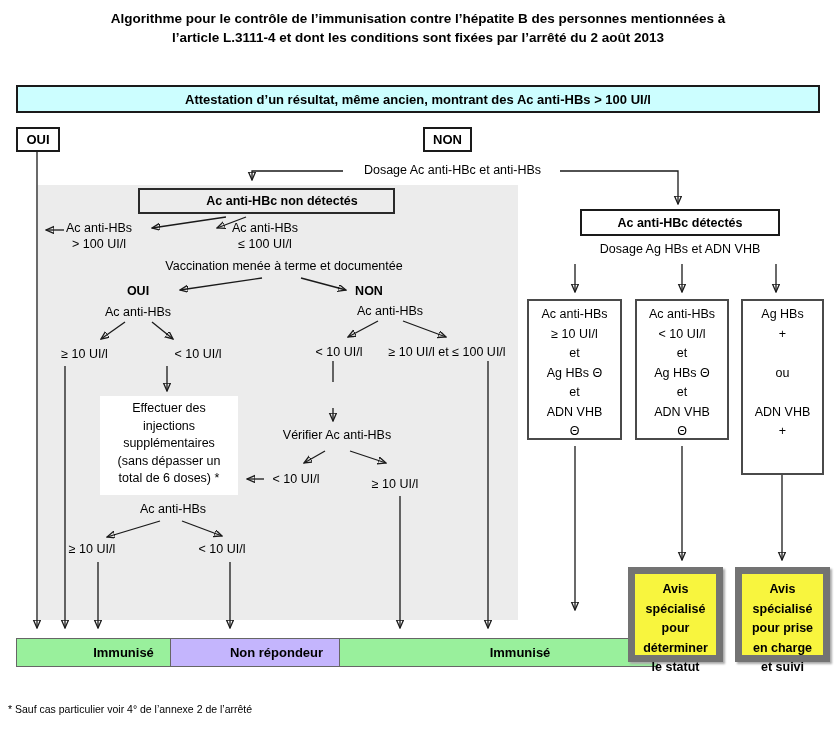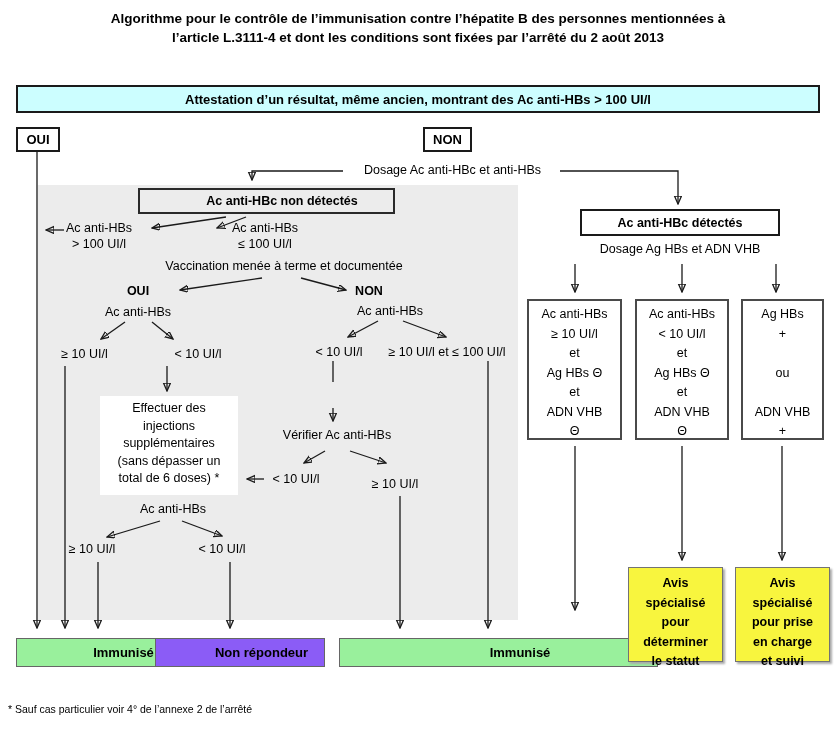--- a/index.html
+++ b/index.html
@@ -14,21 +14,21 @@
   .bold{font-weight:bold;}
   .flex{display:flex;align-items:center;justify-content:center;}
   .title{font-size:13.5px;font-weight:bold;line-height:19px;white-space:pre-line;text-align:center;width:836px;left:0;top:9px;z-index:2;}
   .banner{left:16px;top:85px;width:800px;height:24px;border:2px solid #1a1a1a;font-size:13px;font-weight:bold;z-index:2;}
   .yn{border:2px solid #1a1a1a;background:#fff;font-size:13px;font-weight:bold;z-index:2;}
   .grayzone{left:38px;top:185px;width:480px;height:435px;z-index:0;}
   .framebox{border:2px solid #2a2a2a;font-size:12.5px;font-weight:bold;z-index:2;}
   .whitebox{background:#fff;font-size:12.5px;z-index:2;}
   .resultbox{border:1px solid #666;font-size:13px;font-weight:bold;z-index:2;padding-left:43px;}
   .rescol{border:2px solid #4a4a4a;background:#fff;font-size:12.5px;line-height:19.5px;text-align:center;padding-top:4px;box-sizing:border-box;z-index:2;}
-  .avis{border:1px solid #737373;box-shadow:2px 2px 2px #aaa;font-size:12.5px;font-weight:bold;line-height:19.5px;text-align:center;padding-top:6px;box-sizing:border-box;z-index:2;}
+  .avis{border:7px solid #737373;box-shadow:2px 2px 2px #aaa;font-size:12.5px;font-weight:bold;line-height:19.5px;text-align:center;padding-top:6px;box-sizing:border-box;z-index:2;}
   .foot{font-size:10.5px;z-index:2;}
   svg.wires{position:absolute;left:0;top:0;z-index:1;}
   svg.wires path{stroke:#1a1a1a;stroke-width:1.3;fill:none;}
 </style>
 </head>
 <body>
 
 <div id="stage">
 
   <div class="abs title">Algorithme pour le contrôle de l’immunisation contre l’hépatite B des personnes mentionnées à
@@ -122,30 +122,30 @@
 et
 ADN VHB
 Θ</div>
   <div class="abs rescol ml" style="left:635px;top:299px;width:94px;height:141px;">Ac anti-HBs
 &lt; 10 UI/l
 et
 Ag HBs Θ
 et
 ADN VHB
 Θ</div>
-  <div class="abs rescol ml" style="left:741px;top:299px;width:83px;height:141px;">Ag HBs
+  <div class="abs rescol ml" style="left:741px;top:299px;width:83px;height:176px;">Ag HBs
 +
 
 ou
 
 ADN VHB
 +</div>
 
   <div class="abs resultbox flex" style="left: 16px; top: 638px; width: 127px; height: 27px; background: rgb(153, 240, 156);">Immunisé</div>
-  <div class="abs resultbox flex" style="left: 155px; top: 638px; width: 125px; height: 27px; background: #8b5cf6;">Non répondeur</div>
+  <div class="abs resultbox flex" style="left: 170px; top: 638px; width: 125px; height: 27px; background: #c4b5fd;">Non répondeur</div>
   <div class="abs resultbox flex" style="left: 339px; top: 638px; width: 274px; height: 27px; background: rgb(153, 240, 156);">Immunisé</div>
 
   <div class="abs avis ml" style="left: 628px; top: 567px; width: 95px; height: 95px; background: rgb(248, 245, 62);">Avis
 spécialisé
 pour
 déterminer
 le statut</div>
   <div class="abs avis ml" style="left: 735px; top: 567px; width: 95px; height: 95px; background: rgb(248, 245, 62);">Avis
 spécialisé
 pour prise

